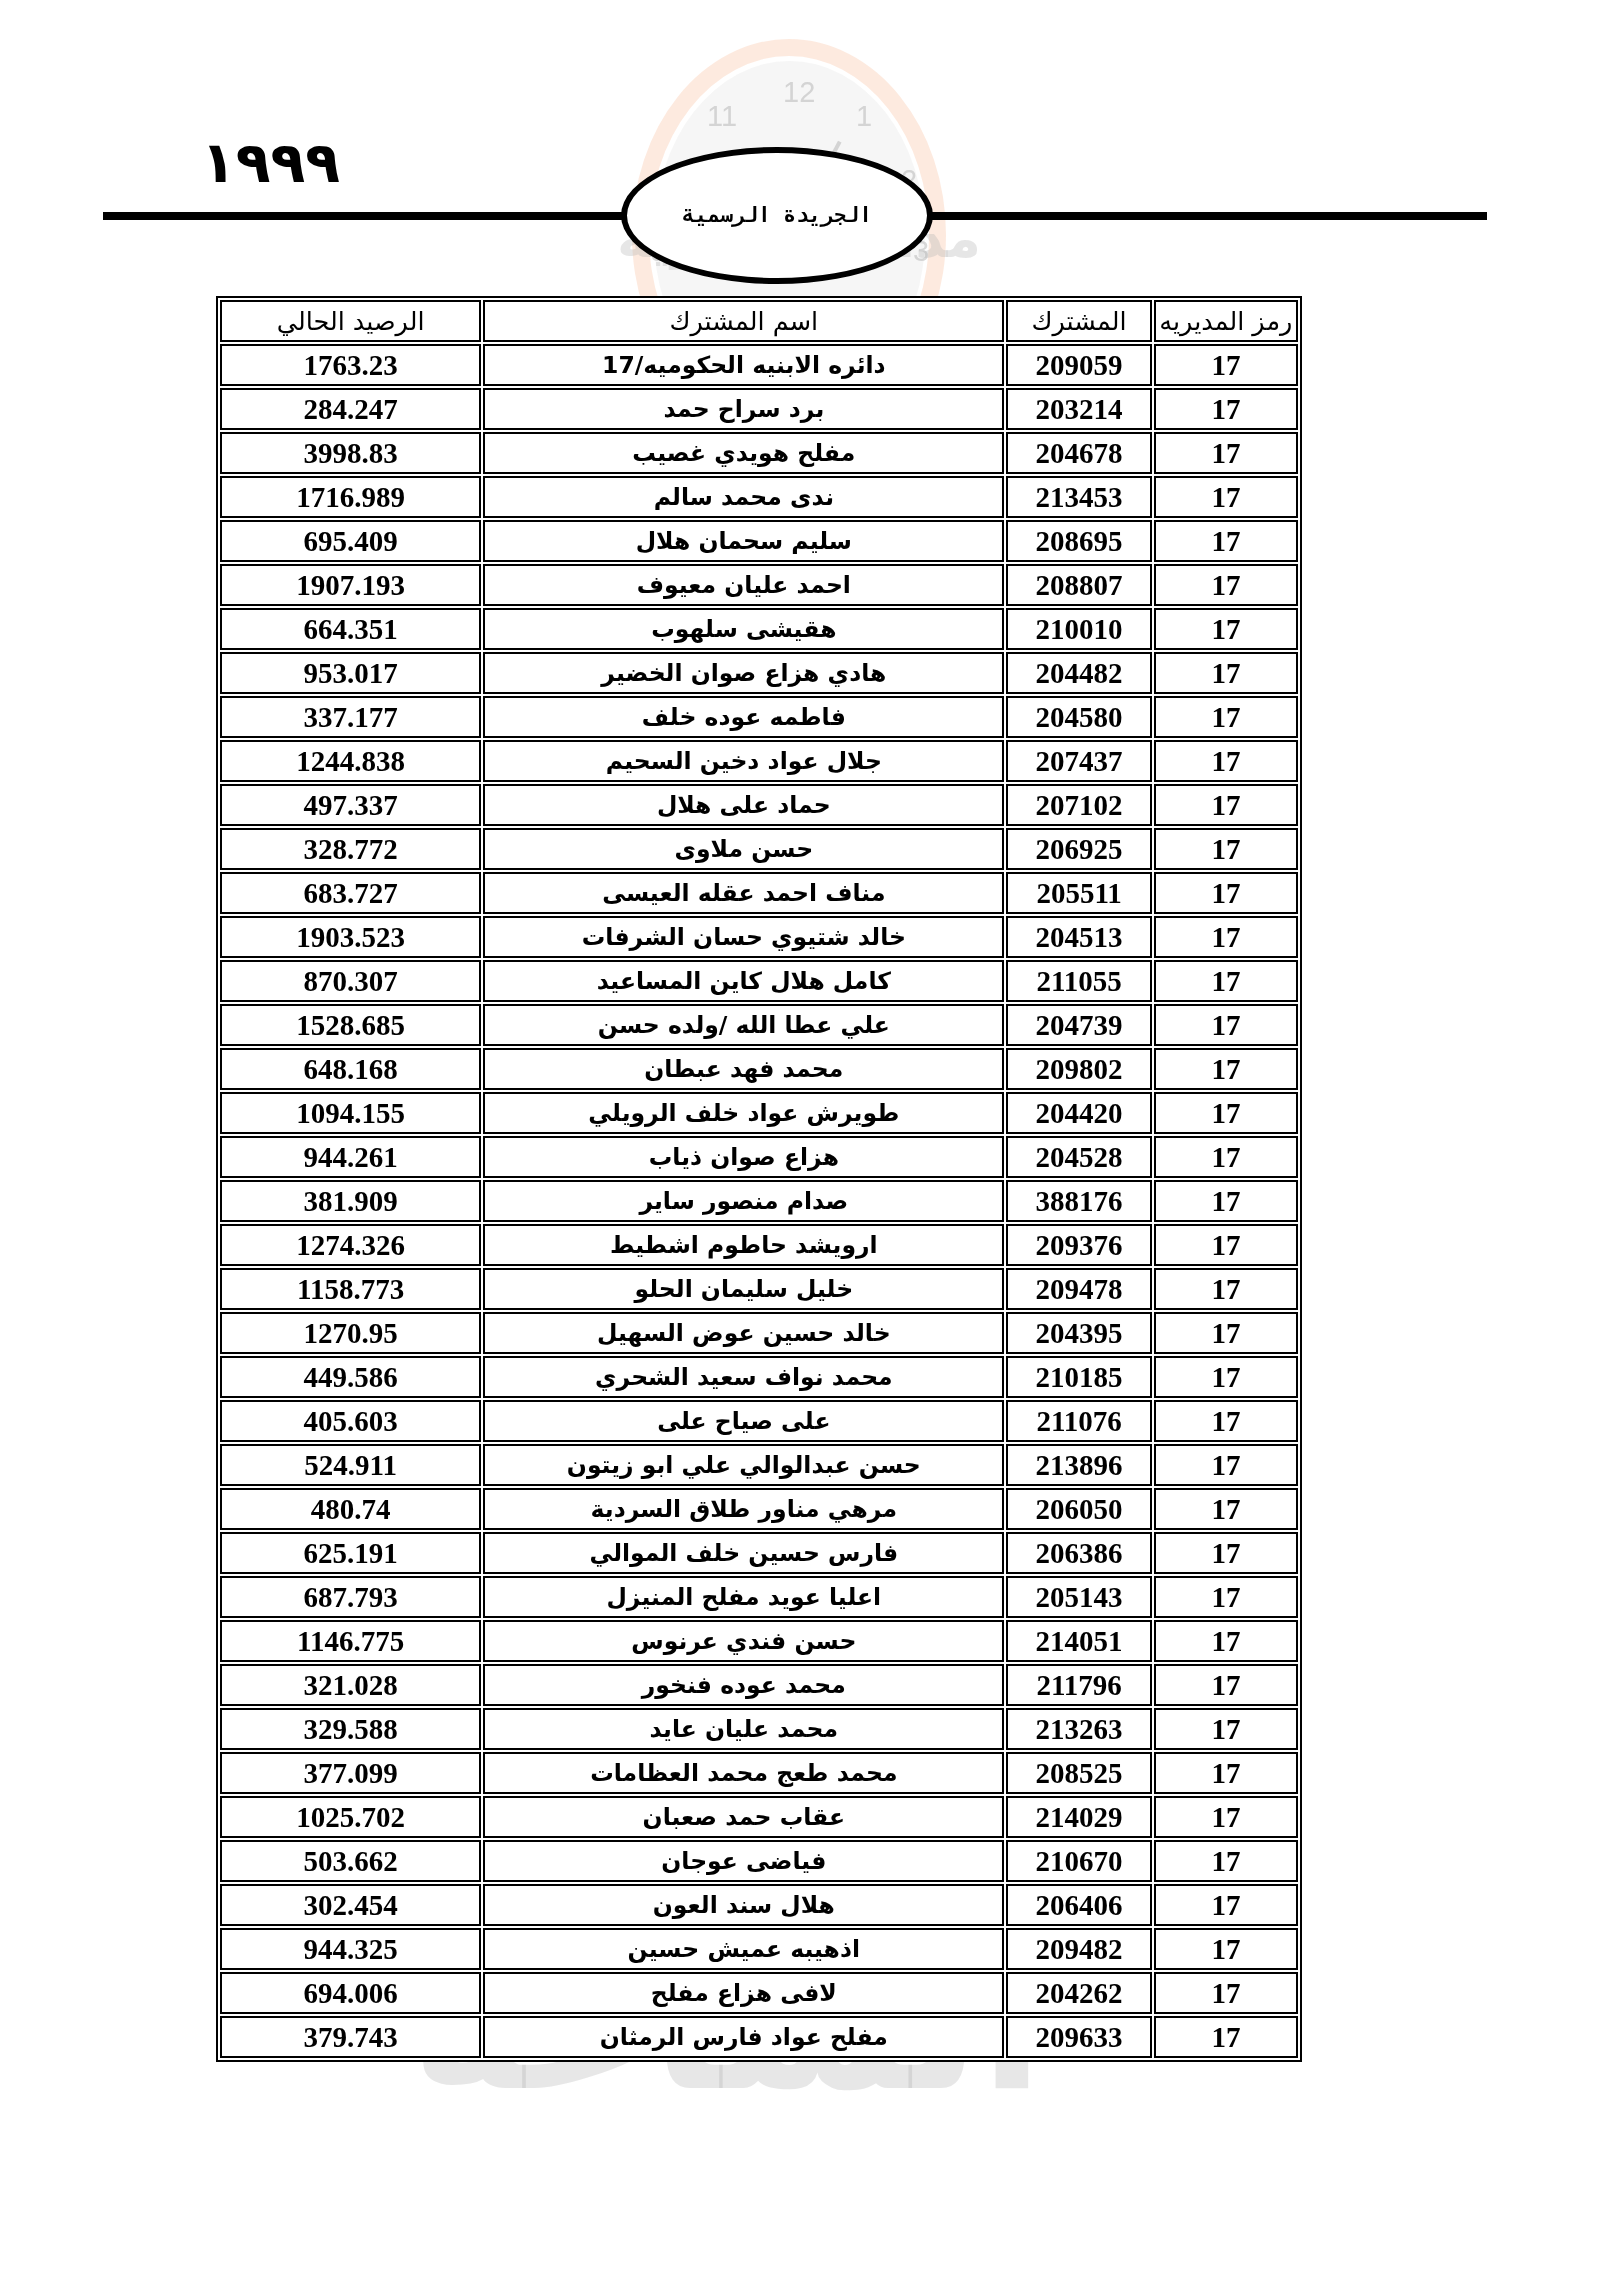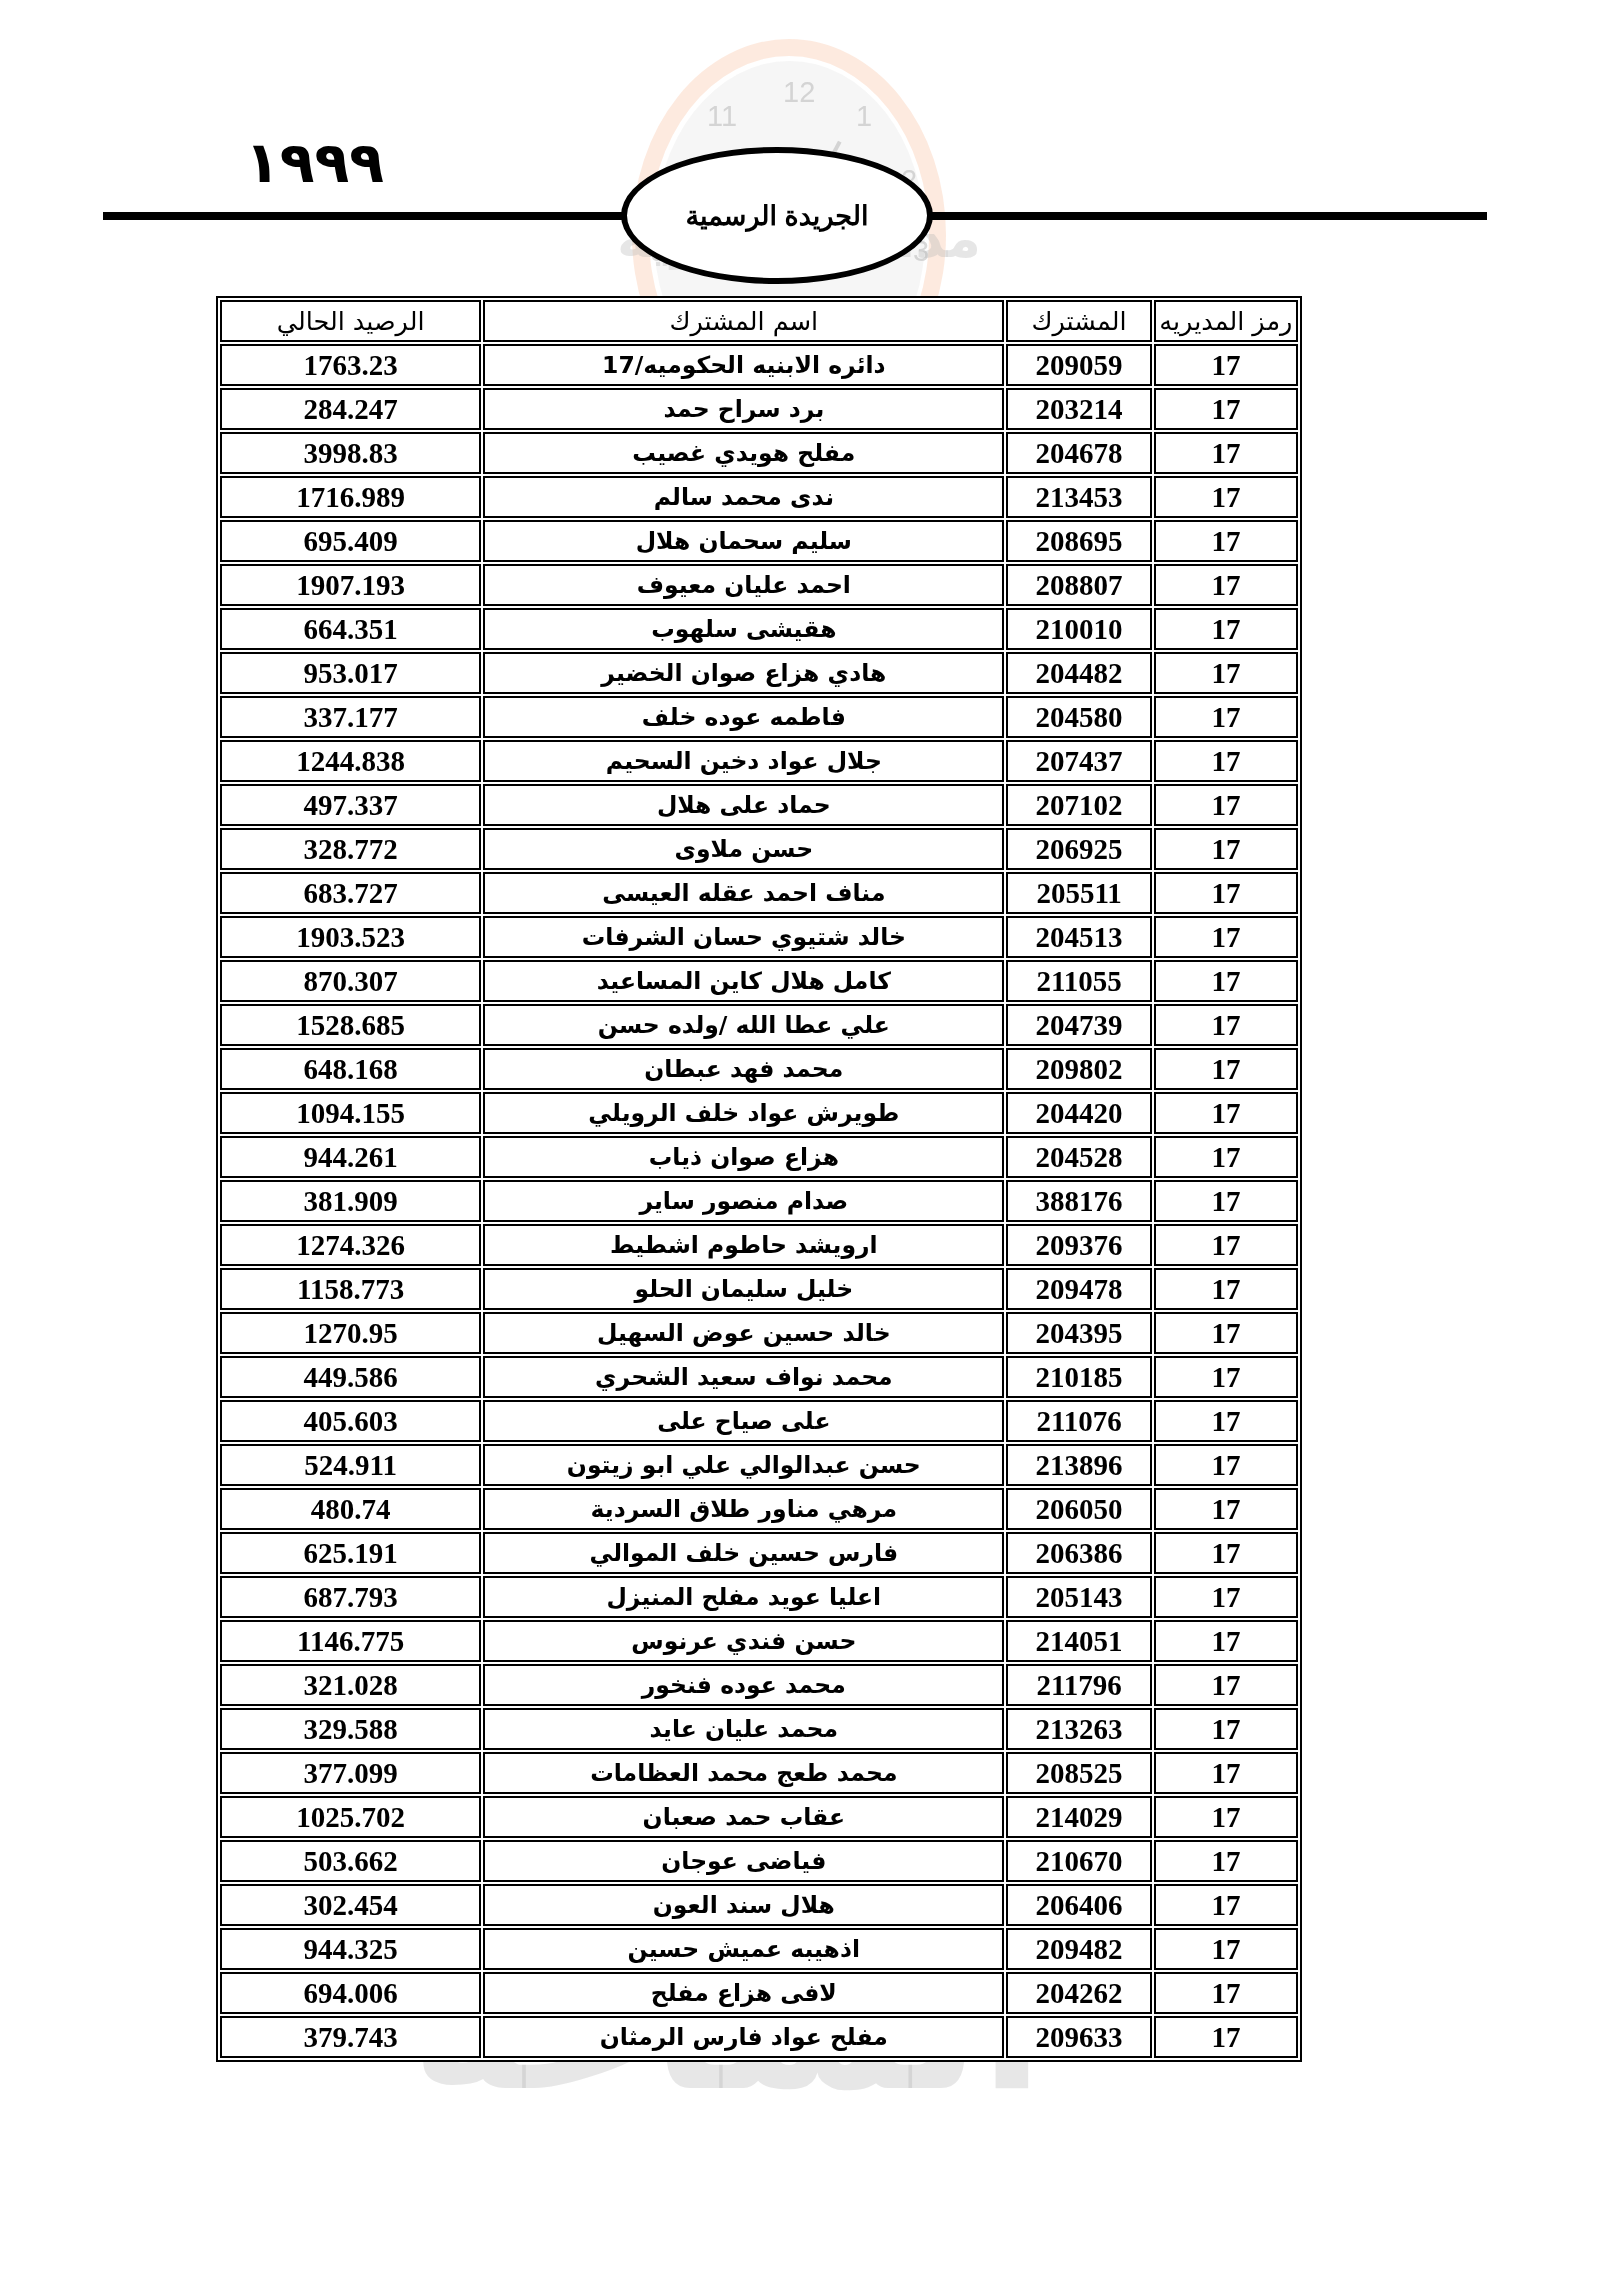--- a/index.html
+++ b/index.html
@@ -16,26 +16,26 @@
              color:rgba(170,170,170,0.45); }
   .wm .hand1 { position:absolute; left:245px; top:196px; width:118px; height:3.9px; background:rgba(150,150,150,0.35); transform-origin:0 50%; transform:rotate(180deg); }
   .wm .hand2 { position:absolute; left:245px; top:196px; width:108px; height:3.9px; background:rgba(150,150,150,0.35); transform-origin:0 50%; transform:rotate(-62deg); }
   .wm .brand-top { position:absolute; left:0; top:167px; width:510px; font-family:"DejaVu Sans", sans-serif;
                    font-weight:bold; font-size:55px; color:rgba(180,180,180,0.33); direction:rtl; text-align:center; letter-spacing:2px; }
   .wm .brand-big { position:absolute; left:9.8px; top:265px; width:490px; font-family:"DejaVu Sans", sans-serif;
                    font-weight:bold; font-size:186px; line-height:1; color:rgba(170,170,170,0.28); direction:rtl; text-align:center; }
 
   
   .page-number { position:absolute; left:201px; top:129px; font-family:"DejaVu Sans", sans-serif;
-                 font-weight:bold; font-size:57px; letter-spacing:2px; direction:rtl;margin-left:44px; }
+                 font-weight:bold; font-size:57px; letter-spacing:2px; direction:rtl; }
   .rule { position:absolute; left:103px; top:212px; width:1384px; height:7.8px; background:#000; }
   .oval { position:absolute; left:621px; top:147px; width:312px; height:137px; border:6.9px solid #000;
           border-radius:50%; background:#fff; box-sizing:border-box;
           display:flex; align-items:center; justify-content:center; }
-  .oval span { font-family:Liberation Sans, sans-serif; font-weight:bold; font-size:27px; direction:rtl; }
+  .oval span { font-family:Liberation Mono, monospace; font-weight:bold; font-size:21px; direction:rtl; }
 
   
   table.ledger { position:absolute; left:216px; top:296px; width:1086px; border-collapse:separate;
                  border-spacing:2px; border:2px solid #000; direction:rtl; background:#fff; }
   table.ledger td, table.ledger th { border:2px solid #000; height:38px; padding:0; text-align:center;
                  vertical-align:middle; }
   table.ledger th { font-family:"DejaVu Sans", sans-serif; font-weight:normal; font-size:25.5px; }
   table.ledger td { font-weight:bold; font-size:29px; }
   table.ledger td.name { font-family:"DejaVu Sans", sans-serif; font-size:23.5px; }
   .c-dir { width:128px; } .c-sub { width:129px; } .c-name { width:473px; } .c-bal { width:235px; }

